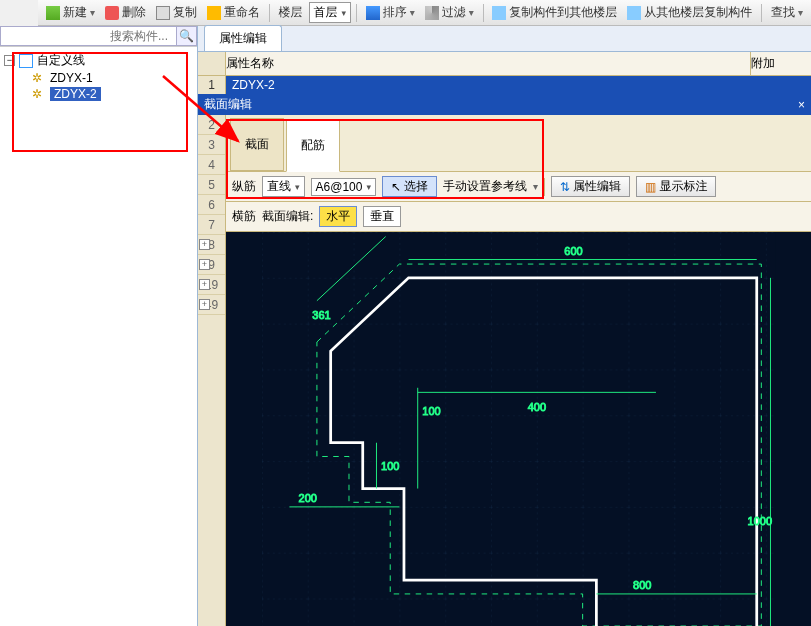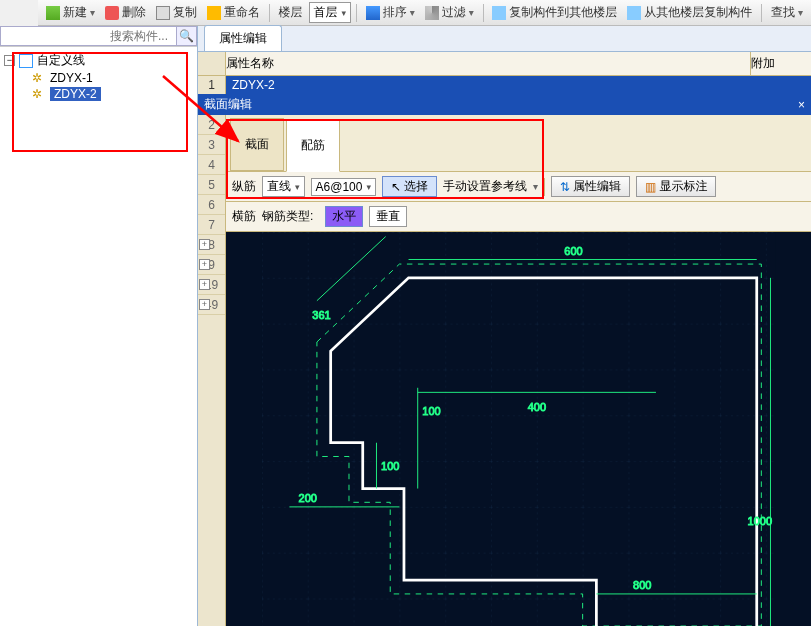--- a/index.html
+++ b/index.html
@@ -55,21 +55,21 @@
 .inner-tabs { background:#f2ecd6; padding:3px 4px 0; display:flex; gap:2px; border-bottom:1px solid #c9b87e; }
 .itab { background:#ede4c6; border:1px solid #c9b87e; padding:17px 14px; cursor:pointer; border-bottom:1px solid #c9b87e; }
 .itab.active { background:#fff; border-bottom:1px solid #fff; position:relative; top:1px; }
 
 .form-bar { background:#f7f3e8; padding:4px 6px; display:flex; align-items:center; gap:6px; border-bottom:1px solid #c9b87e; flex-wrap:wrap; }
 .sel { border:1px solid #999; background:#fff; padding:1px 4px; display:inline-flex; align-items:center; gap:4px; cursor:pointer; }
 .sel .caret { font-size:9px; color:#555; }
 .btn { border:1px solid #999; background:linear-gradient(#fdfdfd,#e6e6e6); padding:1px 8px; cursor:pointer; display:inline-flex; align-items:center; gap:3px; }
 .btn.pressed { background:#d4e3fb; border-color:#6a8cd0; }
 .chip { border:1px solid #999; background:#fff; padding:1px 6px; cursor:pointer; }
-.chip.active { background:#8b5cf6; border-color:#6a8cd0;margin-left:6px; }
+.chip.active { background:#fde047; border-color:#6a8cd0; }
 .vsep { width:1px; height:18px; background:#c9b87e; }
 
 .canvas-wrap { flex:1; background:#041025; position:relative; overflow:hidden;text-align:right; }
 svg.cad { position:absolute; inset:0; width:100%; height:100%; }
 
 .red-arrow { position:absolute; border:none; pointer-events:none; }
 </style>
 </head>
 <body>
 
@@ -211,21 +211,21 @@
               <span style="color:#06c">⇅</span>
               <span>属性编辑</span>
             </span>
           <span class="btn">
               <span style="color:#c60">▥</span>
               <span>显示标注</span>
             </span>
         </div>
         <div class="form-bar" style="border-bottom:1px solid #c9b87e">
           <span>横筋</span>
-          <span>钢筋类型:</span>
+          <span>截面编辑:</span>
           <span class="chip active">水平</span>
           <span class="chip">垂直</span>
         </div>
 
         <div class="canvas-wrap">
           <svg class="cad" viewBox="0 0 560 430">
 
             <defs>
               <pattern id="dots" width="50" height="50" patternUnits="userSpaceOnUse">
                 <path d="M0 0 H50 M0 0 V50" stroke="#1a3a5a" stroke-width="0.5" stroke-dasharray="2 4"></path>

